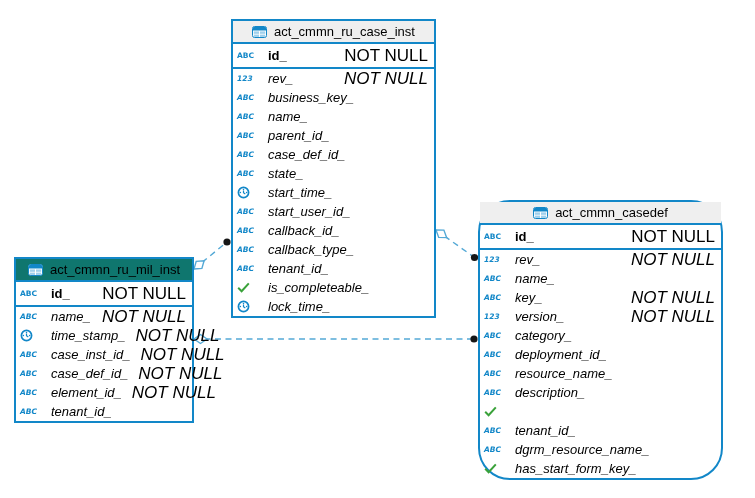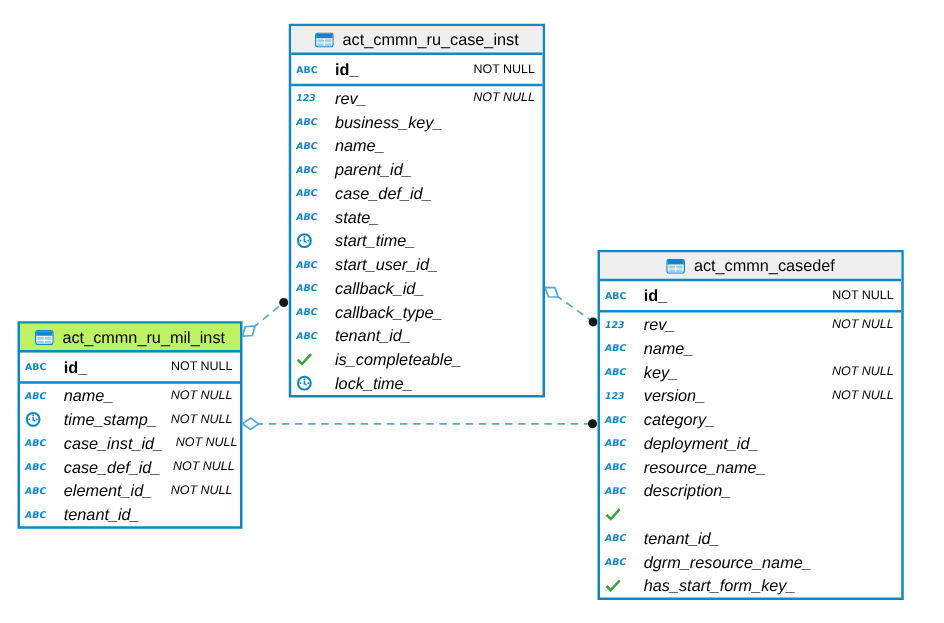--- a/index.html
+++ b/index.html
@@ -29,21 +29,21 @@
   }
   .pk-section{border-bottom:2px solid var(--blue);}
   .row{
     height:19px;display:flex;align-items:center;
     padding:0 6px 0 4px;font-size:13px;white-space:nowrap;
   }
   .pk-section .row{height:23px;}
   .pk-section .cname{font-weight:700;}
   .ticon{width:19px;min-width:19px;display:flex;align-items:center;justify-content:flex-start;}
   .cname{margin-left:12px;}
-  .nn{margin-left:auto;padding-left:10px;font-size:10px;}
+  .nn{margin-left:auto;padding-left:10px;font-size:17px;}
   .icon-text{
     color:var(--blue);font-weight:700;font-size:7.5px;line-height:1;
     font-family:"DejaVu Sans",sans-serif;letter-spacing:0;
   }
   .body-section{padding:0;font-style:italic;}
 </style>
 </head>
 <body>
 
 <div id="canvas">
@@ -172,21 +172,21 @@
                 <circle cx="3.4" cy="6.5" r="0.75" fill="#1287c8"></circle>
                 <circle cx="9.6" cy="6.5" r="0.75" fill="#1287c8"></circle>
                 <path d="M6.5 4.6 L6.5 6.8 L8.3 8" fill="none" stroke="#1287c8" stroke-width="1.2"></path>
               </svg>
             </span>
             <span class="cname">lock_time_</span>
           </div>
         </div>
       </div>
       <div class="table" style="left: 14px; top: 257px; width: 180px;">
-        <div class="thead" style="background: #bef264;">
+        <div class="thead" style="background: #0f766e;">
           <span style="display: flex;">
             <svg width="15" height="12" viewBox="0 0 15 12">
               <rect x="0.5" y="0.5" width="14" height="11" rx="2" fill="#ffffff" stroke="#1287c8"></rect>
               <path d="M2 1 h11 a1 1 0 0 1 1 1 v2.6 H1 V2 a1 1 0 0 1 1-1 z" fill="#1287c8"></path>
               <rect x="1.8" y="5.4" width="5.2" height="2.4" fill="#9fd0ec"></rect>
               <rect x="8" y="5.4" width="5.2" height="2.4" fill="#9fd0ec"></rect>
               <rect x="1.8" y="8.6" width="5.2" height="2.3" fill="#9fd0ec"></rect>
               <rect x="8" y="8.6" width="5.2" height="2.3" fill="#9fd0ec"></rect>
             </svg>
           </span>
@@ -244,21 +244,21 @@
             <span class="nn">NOT NULL</span>
           </div>
           <div class="row">
             <span class="ticon">
               <span class="icon-text">ABC</span>
             </span>
             <span class="cname">tenant_id_</span>
           </div>
         </div>
       </div>
-      <div class="table" style="left: 478px; top: 200px; width: 245px;">
+      <div class="table" style="left: 478px; top: 200px; width: 245px; border-radius: 32px;">
         <div class="thead" style="background: rgb(239, 239, 239);">
           <span style="display: flex;">
             <svg width="15" height="12" viewBox="0 0 15 12">
               <rect x="0.5" y="0.5" width="14" height="11" rx="2" fill="#ffffff" stroke="#1287c8"></rect>
               <path d="M2 1 h11 a1 1 0 0 1 1 1 v2.6 H1 V2 a1 1 0 0 1 1-1 z" fill="#1287c8"></path>
               <rect x="1.8" y="5.4" width="5.2" height="2.4" fill="#9fd0ec"></rect>
               <rect x="8" y="5.4" width="5.2" height="2.4" fill="#9fd0ec"></rect>
               <rect x="1.8" y="8.6" width="5.2" height="2.3" fill="#9fd0ec"></rect>
               <rect x="8" y="8.6" width="5.2" height="2.3" fill="#9fd0ec"></rect>
             </svg>

